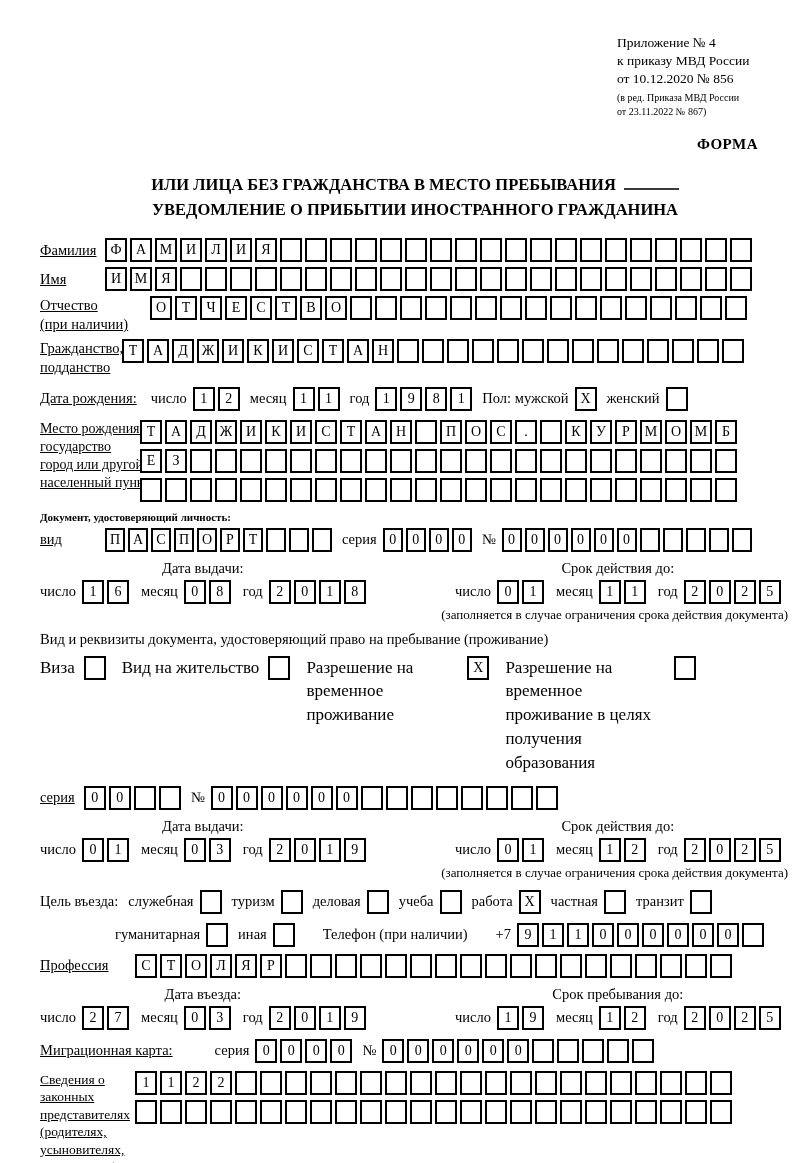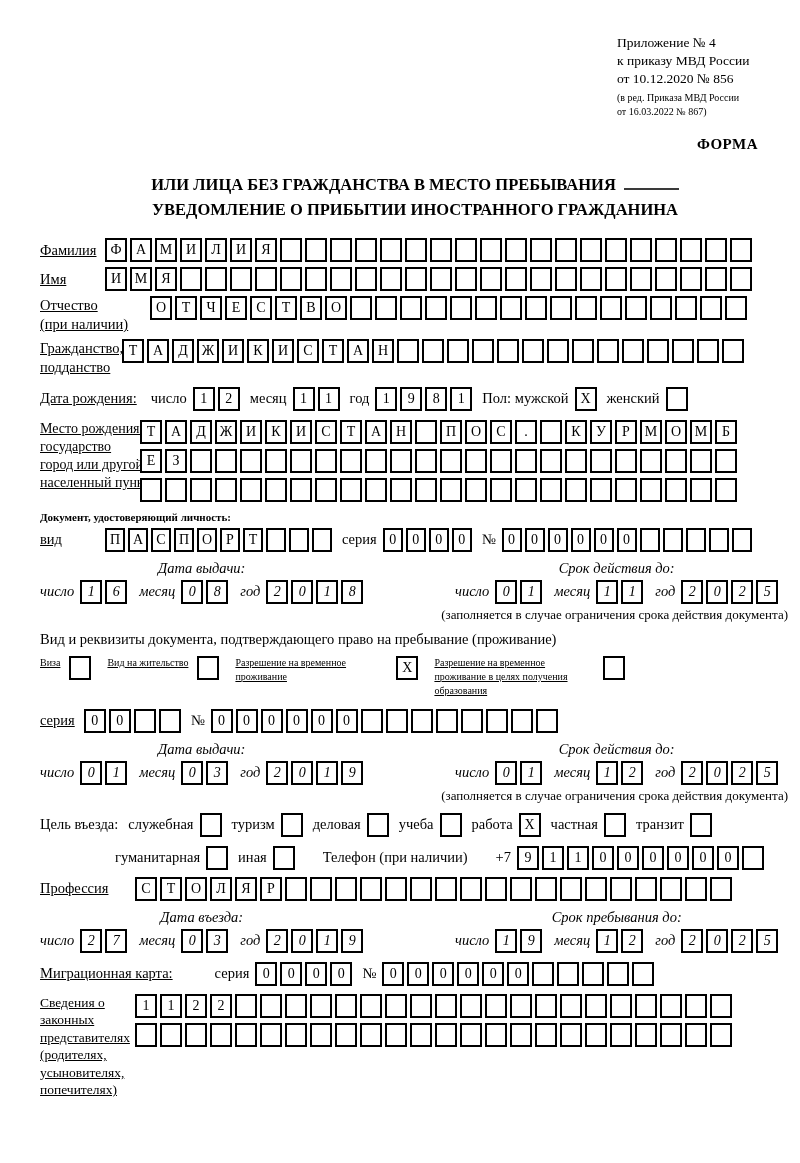--- a/index.html
+++ b/index.html
@@ -25,49 +25,49 @@
   .w65 { width:65px; } .w82 { width:82px; } .w95 { width:95px; font-size:13.5px; } .w100 { width:100px; font-size:14px; } .w110 { width:110px; }
   .stack { display:flex; flex-direction:column; gap:5px; }
   .dl { margin:0 6px 0 10px; font-size:14.5px; flex:none; }
   .dl.first { margin-left:14px; }
 
   .doc-heading { font-weight:bold; font-size:11px; margin-top:9px; }
 
   .dpair { display:flex; margin-top:8px; }
   .dcol-l { width:415px; flex:none; }
   .dcol-r { flex:none; }
-  .dgi { display:inline-block;font-style:italic; }
+  .dgi { display:inline-block; }
   .dhead { text-align:center; font-size:14.5px; margin-bottom:3px; }
   .dgroup { display:flex; align-items:center; font-size:14.5px; }
   .dgroup .cellrow { margin-left:6px; }
   .dgroup .gl { margin-left:12px; flex:none; }
   .dnote { font-size:13px; text-align:right; margin-top:3px; padding-right:2px; }
 
   .textline { font-size:14.5px; margin-top:8px; }
   .opt-row { display:flex; align-items:flex-start; margin-top:8px; gap:16px; }
   .opt { display:flex; align-items:flex-start; gap:9px; }
-  .olabel { font-size:10px; line-height:1.4;text-decoration:underline; }
+  .olabel { font-size:17px; line-height:1.4; }
   .olabel.center { text-align:left; }
 
   .purpose-row { display:flex; align-items:center; margin-top:9px; font-size:14.5px; white-space:nowrap; }
   .purpose-row .plabel { margin:0 6px 0 10px; }
   .purpose-row .plabel.nolm { margin-left:0; }
 </style>
 </head>
 <body>
 
 <div class="page">
 
   <div class="doc-header">
     <div>Приложение № 4</div>
     <div>к приказу МВД России</div>
     <div>от 10.12.2020 № 856</div>
     <div class="sub">
       <div>(в ред. Приказа МВД России</div>
-      <div>от 16.03.2022 № 867)</div>
+      <div>от 23.11.2022 № 867)</div>
     </div>
   </div>
   <div class="forma">ФОРМА</div>
 
   <div class="title">
     <div>
       <span>ИЛИ ЛИЦА БЕЗ ГРАЖДАНСТВА В МЕСТО ПРЕБЫВАНИЯ</span><span class="title-underline"></span>
     </div>
     <div>УВЕДОМЛЕНИЕ О ПРИБЫТИИ ИНОСТРАННОГО ГРАЖДАНИНА</div>
   </div>
@@ -400,21 +400,21 @@
               <div class="cell">0</div>
               <div class="cell">2</div>
               <div class="cell">5</div>
             </span>
         </div>
       </div>
     </div>
   </div>
   <div class="dnote">(заполняется в случае ограничения срока действия документа)</div>
 
-  <div class="textline">Вид и реквизиты документа, подтверждающего право на пребывание (проживание)</div>
+  <div class="textline">Вид и реквизиты документа, удостоверяющий право на пребывание (проживание)</div>
 
   <div class="opt-row">
     <div class="opt">
       <span class="olabel">Виза</span>
       <span class="cellrow">
           <div class="cell"></div>
         </span>
     </div>
     <div class="opt">
       <span class="olabel">Вид на жительство</span>

